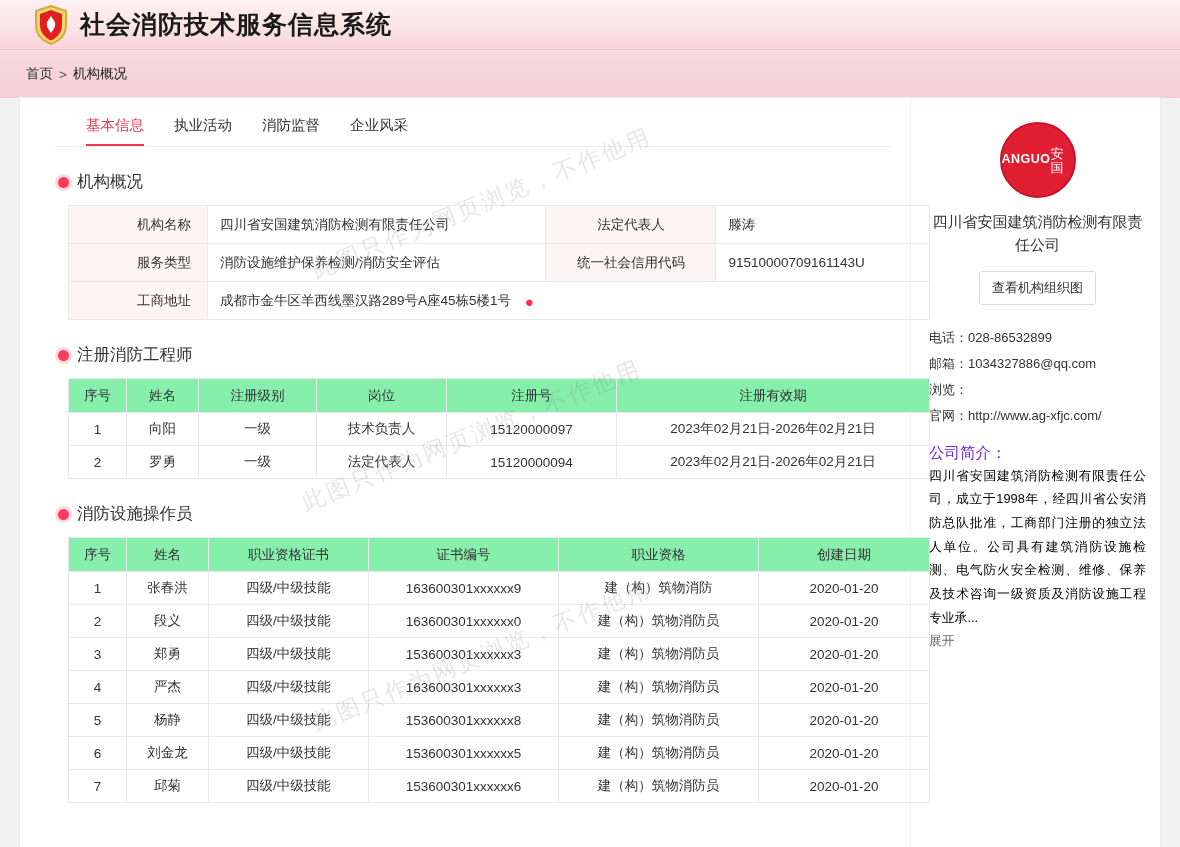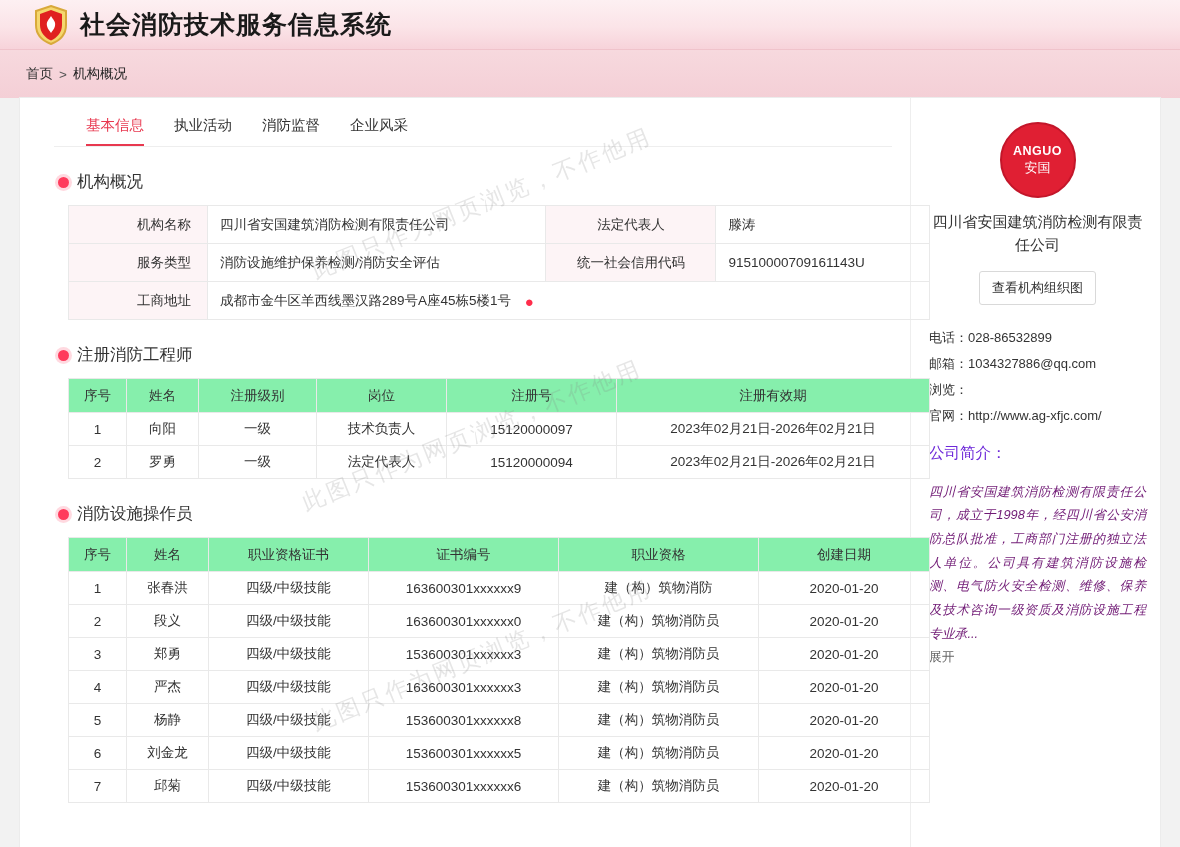--- a/index.html
+++ b/index.html
@@ -161,21 +161,21 @@
   }
   table.list tbody td { height:33px; }
 
   
   .badge-wrap { display:flex; justify-content:center; margin-top:6px; }
   .badge {
     width:76px; height:76px; border-radius:50%;
     background:#e01f33;
     border:2px solid #c3162a;
     color:#fff;
-    display:flex; flex-direction:column;
+    display:flex; flex-direction:row;
     align-items:center; justify-content:center;
     line-height:1.1;
   }
   .badge .en { font-size:12.5px; letter-spacing:0.5px; font-weight:bold;}
   .badge .cn { font-size:13px; margin-top:2px; }
   .org-name {
     text-align:center;
     font-size:15px;
     color:#333;
     margin-top:12px;
@@ -202,26 +202,25 @@
   .contact .row { display:flex; }
   .contact .k { white-space:nowrap; }
   .contact .v { }
   .intro-title {
     margin-top:14px;
     font-size:15.5px;
     color:#6d28d9;
     font-family:Liberation Mono, monospace;
   }
   .intro-body {
-    margin-top:16px;
+    margin-top:0;
     font-size:12.8px;
-    color:#701a75;
+    color:#000000;
     line-height:1.85;
     text-align:justify;
-    font-style:italic;
   }
   .expand {
     margin-top:4px;
     font-size:12.8px;
     color:#666;
     cursor:pointer;
   }
 
   
   .wm {

